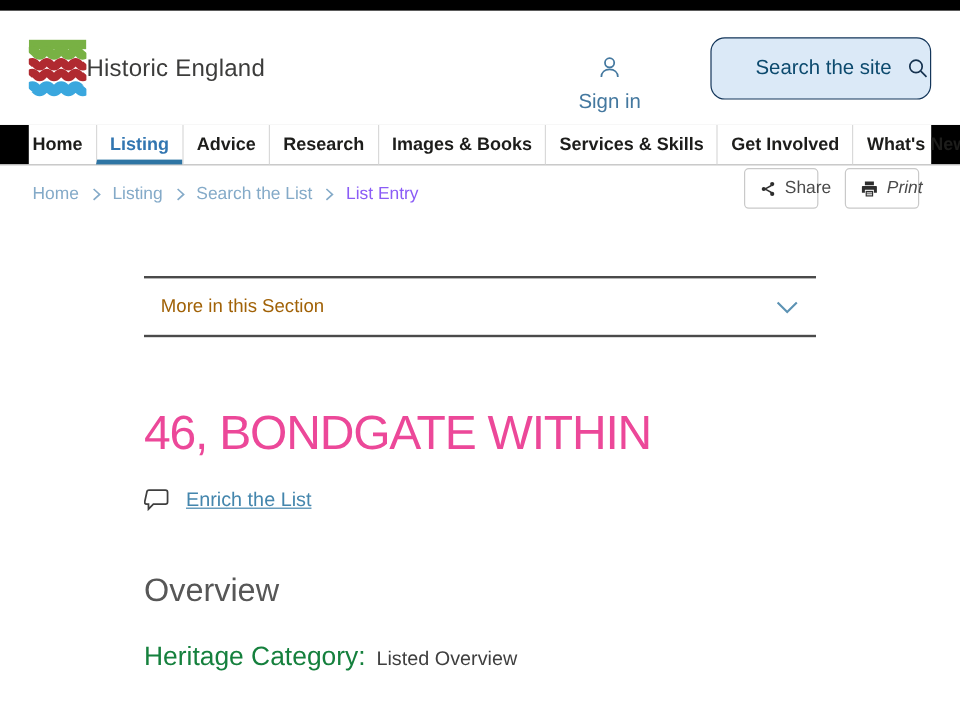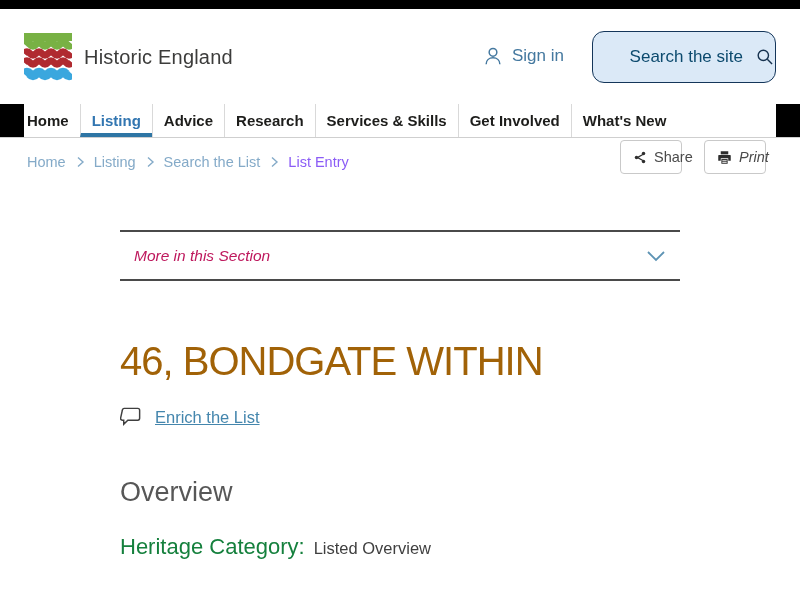--- a/index.html
+++ b/index.html
@@ -3,25 +3,25 @@
 <meta charset="utf-8">
 <style>
   * { margin:0; padding:0; box-sizing:border-box; }
   html,body { width:800px; height:600px; overflow:hidden; background:#fff;
               font-family:"Liberation Sans", sans-serif; color:#3f3f3f; }
 
   .topbar { height:9px; background:#000; width:800px; }
 
   
   .header { height:95px; width:800px; background:#fff; position:relative; }
-  .logo-wrap { position:absolute; left:24px; top:24px; display:flex; align-items:center; gap:12px; }
+  .logo-wrap { position:absolute; left:24px; top:24px; display:flex; align-items:center; }
   .logo-flag { width:48px; height:48px; display:block; }
   .logo-text { font-size:20px; color:#3c3c3b; letter-spacing:0.2px; }
   .signin { position:absolute; left:482px; top:36px; display:flex; align-items:center; gap:8px;
-            color:#44789f; font-size:17px; cursor:pointer; text-decoration:none; }
+            color:#44789f; font-size:17px; cursor:pointer; text-decoration:none;flex-direction:column; }
   .search-btn { position:absolute; left:592px; top:22px; width:184px; height:52px;
                 background:#dbe9f7; border:1px solid #14365a; border-radius:12px;
                 display:flex; align-items:center; justify-content:flex-end; gap:12px;
                 font-size:17px; color:#0c4a6e; cursor:pointer; }
 
   
   .nav-band { height:33px; width:800px; background:#000; }
   .nav-inner { width:752px; height:33px; margin:0 auto; background:#fff;
                display:flex; align-items:stretch; }
   .nav-item { display:flex; align-items:center; padding:0 11px; font-size:15px;
@@ -43,22 +43,22 @@
                 align-items:center; justify-content:flex-start; gap:7px; font-size:14.5px;
                 color:#4a4a4a; cursor:pointer; padding:0 12px; }
   .share-btn { left:620px; width:62px; }
   .print-btn { left:704px; width:62px;font-style:italic; }
 
   
   .main { width:560px; margin-left:120px; }
   .more-box { margin-top:40px; border-top:2px solid #4a4a4a; border-bottom:2px solid #4a4a4a;
               height:51px; display:flex; align-items:center; justify-content:space-between;
               padding:0 14px; cursor:pointer; }
-  .more-label { color:#be185d; font-size:15.5px;font-style:italic; }
-  .page-title { margin-top:56px; font-size:40px; font-weight:400; color:#a16207;
+  .more-label { color:#a16207; font-size:15.5px; }
+  .page-title { margin-top:56px; font-size:40px; font-weight:400; color:#ec4899;
                 letter-spacing:-1px; line-height:1.2; }
   .enrich-row { margin-top:22px; display:flex; align-items:center; gap:13px; }
   .enrich-link { color:#4486ad; font-size:16.5px; text-decoration:underline; cursor:pointer; }
   .overview-heading { margin-top:50px; font-size:27px; font-weight:500; color:#575757; }
   .field-row { display:flex; align-items:baseline; }
   .field-row.first { margin-top:26px; }
   .field-row.second { margin-top:37px; }
   .field-label { color:#15803d; font-size:22px; }
   .field-value { color:#3f3f3f; font-size:16.5px; margin-left:9px; }
 
@@ -101,20 +101,21 @@
     </span>
   </button>
 </header>
 
 <nav class="nav-band">
   <div class="nav-inner">
     <div class="nav-item">Home</div>
     <div class="nav-item active">Listing</div>
     <div class="nav-item">Advice</div>
     <div class="nav-item">Research</div>
+    <div class="nav-item">Images &amp; Books</div>
     <div class="nav-item">Services &amp; Skills</div>
     <div class="nav-item">Get Involved</div>
     <div class="nav-item">What's New</div>
   </div>
 </nav>
 <div class="nav-rule"></div>
 
 <div class="crumb-row">
   <div class="breadcrumb">
     <a class="crumb-link">Home</a>

